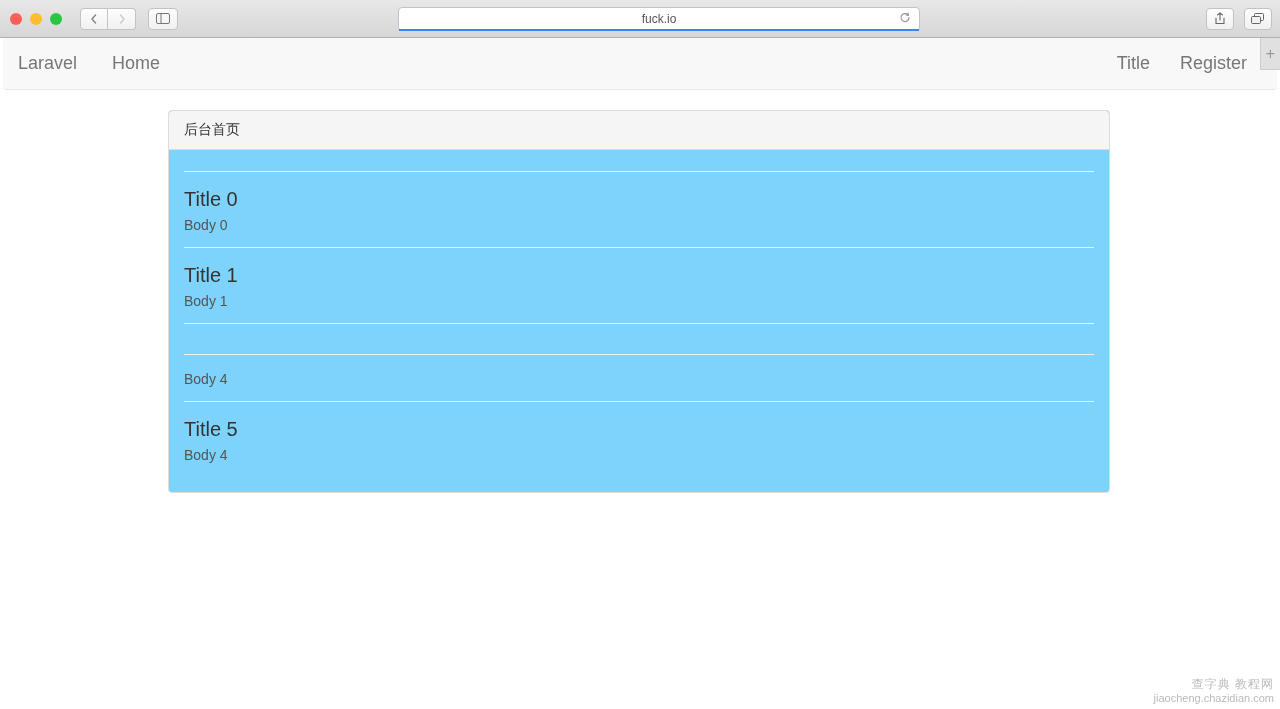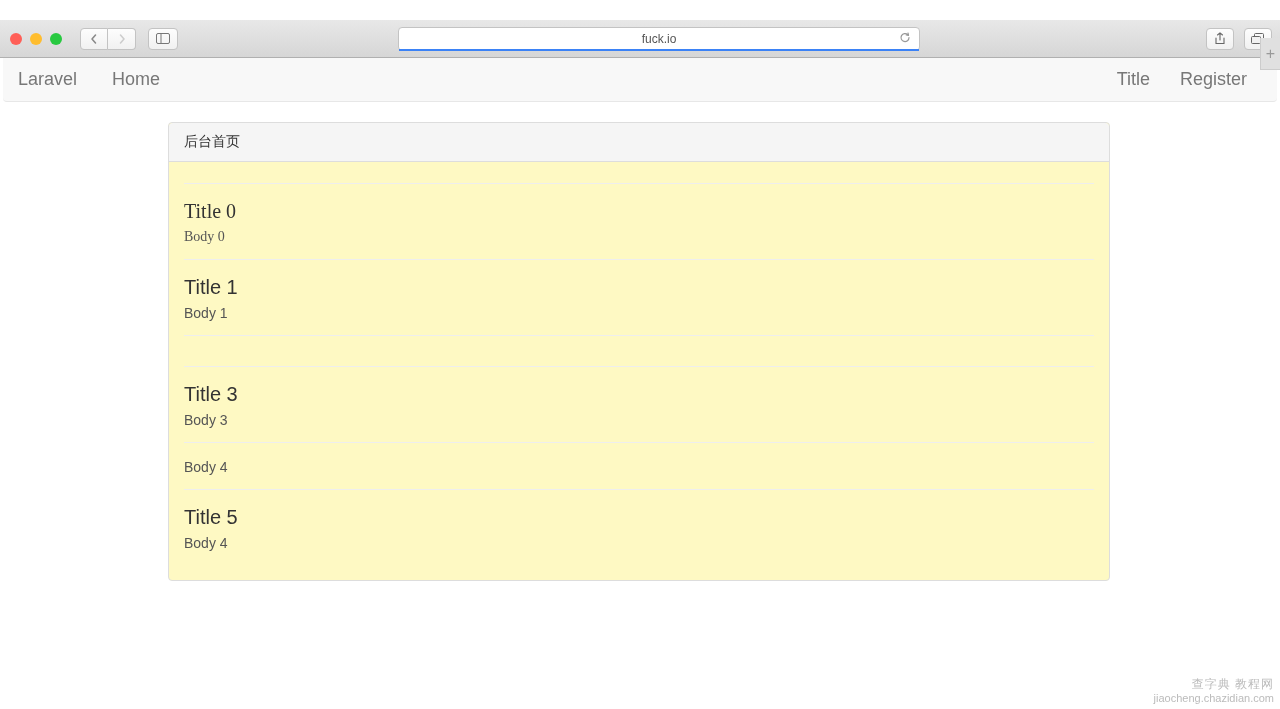--- a/index.html
+++ b/index.html
@@ -15,21 +15,20 @@
     }
     
     .safari-chrome {
       height: 38px;
       background: linear-gradient(to bottom, #e8e8e8, #d6d6d6);
       border-bottom: 1px solid #b0b0b0;
       display: flex;
       align-items: center;
       padding: 0 10px;
       position: relative;
-      margin-top: 20px;
     }
     .traffic-lights { display: flex; gap: 8px; margin-right: 18px; align-items: center; }
     .dot { width: 12px; height: 12px; border-radius: 50%; }
     .dot.red { background: #ff5f57; }
     .dot.yellow { background: #ffbd2e; }
     .dot.green { background: #28c940; }
     .nav-btns { display: flex; gap: 0; margin-right: 12px; }
     .nav-btn {
       width: 28px; height: 22px;
       background: linear-gradient(#fdfdfd,#f1f1f1);
@@ -78,50 +77,50 @@
       border-left: 1px solid #ccc;
       border-bottom: 1px solid #ccc;
       display: flex; align-items: center; justify-content: center;
       color: #999; font-size: 16px;
     }
     
     .app-navbar {
       background: #f8f8f8;
       border: 1px solid #e7e7e7;
       border-left: none; border-right: none;
-      height: 44px;
+      height: 52px;
       display: flex;
       align-items: center;
       padding: 0 15px;
       margin: 0 3px;
       border-radius: 0 0 4px 4px;
       border-top: none;
     }
     .brand { font-size: 18px; color: #777; margin-right: 20px; padding: 0 0; }
     .nav-link { color: #777; font-size: 18px; padding: 0 15px; text-decoration: none; }
     .nav-spacer { flex: 1; }
     
     .container { width: 942px; margin: 20px 0 0 168px; }
     .panel {
       border: 1px solid #ddd;
       border-radius: 4px;
-      background: #fef9c3;
+      background: #7dd3fc;
     }
     .panel-heading {
       background: #f5f5f5;
       border-bottom: 1px solid #ddd;
       padding: 10px 15px;
       color: #333;
       font-size: 14px;
       border-radius: 4px 4px 0 0;
     }
     .panel-body { padding: 15px; }
     .list { }
     .list-item { border-top: 1px solid #eee; padding: 16px 0 14px; }
-    .list-item:first-child { border-top: 1px solid #eee; margin-top: 6px; font-family: Liberation Serif, serif; }
+    .list-item:first-child { border-top: 1px solid #eee; margin-top: 6px; }
     .list-item h3 { font-size: 20px; font-weight: 500; color: #333; margin-bottom: 6px; }
     .list-item p { color: #555; font-size: 14px; }
     
     .watermark {
       position: absolute; right: 6px; bottom: 4px;
       color: #bbb; font-size: 11px; text-align: right; line-height: 1.2;
       pointer-events: none;
     }
     .watermark .top { font-size: 12px; letter-spacing: 1px; }
   </style>
@@ -197,24 +196,20 @@
           <h3>Title 0</h3>
           <p>Body 0</p>
         </div>
         <div class="list-item">
           <h3>Title 1</h3>
           <p>Body 1</p>
         </div>
         <div class="list-item">
         </div>
         <div class="list-item">
-          <h3>Title 3</h3>
-          <p>Body 3</p>
-        </div>
-        <div class="list-item">
           <p>Body 4</p>
         </div>
         <div class="list-item">
           <h3>Title 5</h3>
           <p>Body 4</p>
         </div>
       </div>
     </div>
   </div>
 </div>

